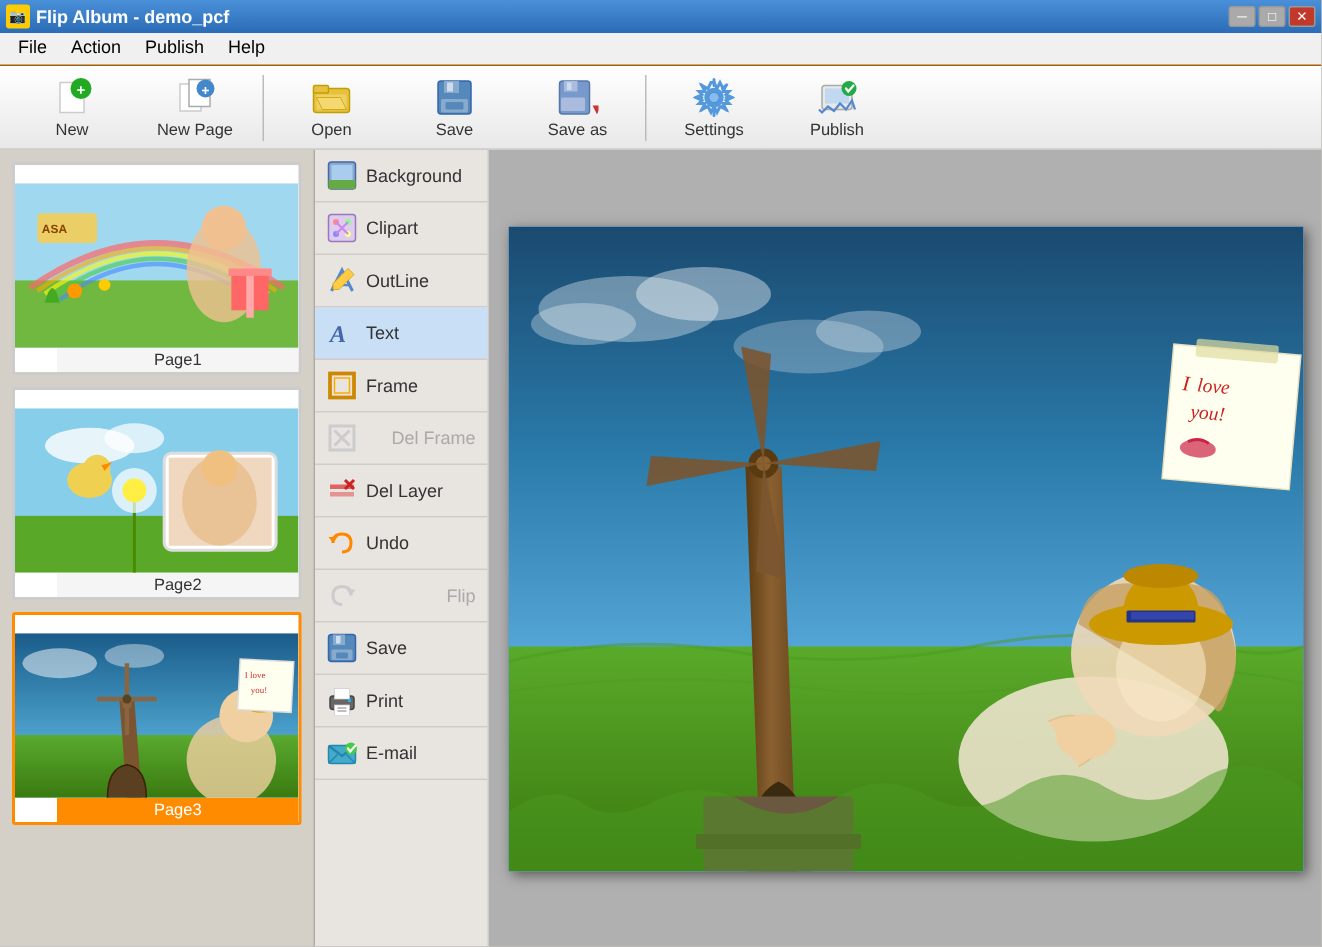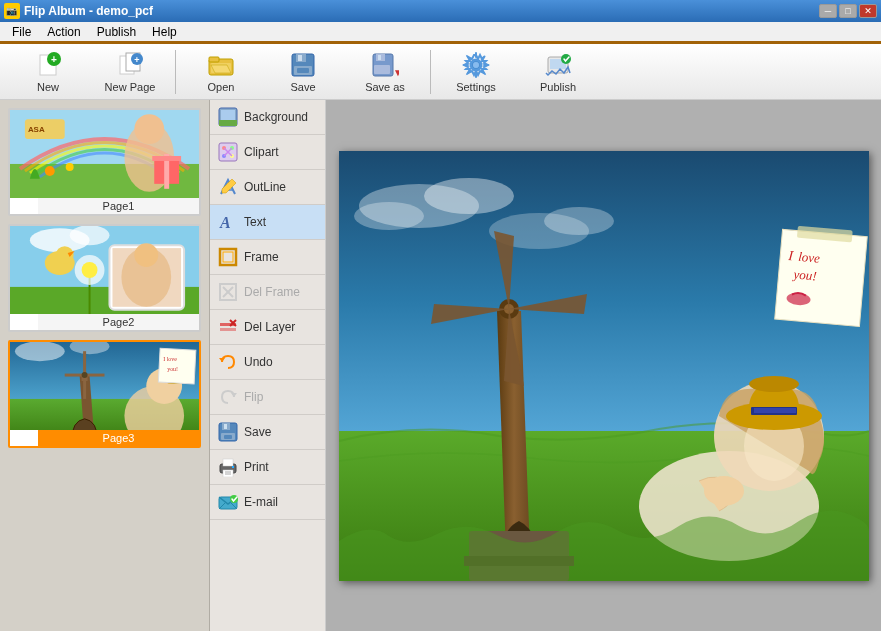--- a/index.html
+++ b/index.html
@@ -20,24 +20,24 @@
     .title-bar-icon { width: 16px; height: 16px; background: #ffcc00; border-radius: 2px; display: flex; align-items: center; justify-content: center; font-size: 9px; color: #333; }
     .title-bar-buttons { display: flex; gap: 2px; }
     .title-btn { width: 18px; height: 14px; background: #c0392b; border: 1px solid #999; border-radius: 2px; display: flex; align-items: center; justify-content: center; font-size: 9px; color: white; cursor: pointer; }
     .title-btn.min { background: #aaa; }
     .title-btn.max { background: #aaa; }
     .title-btn.close { background: #c0392b; }
 
     
     .menu-bar {
       background: #f0f0f0;
-      border-bottom: 3px solid #a16207;
+      border-bottom: 1px solid #a16207;
       height: 22px;
       display: flex;
-      align-items: flex-end;
+      align-items: flex-start;
       padding: 0 4px;
     }
     .menu-item {
       padding: 2px 8px;
       cursor: pointer;
       font-size: 12px;
       color: #000;
     }
 
     
@@ -86,23 +86,23 @@
     .page-thumb {
       border: 2px solid #ccc;
       border-radius: 2px;
       cursor: pointer;
       background: white;
       overflow: hidden;
     }
     .page-thumb.active { border-color: #ff8c00; }
     .page-thumb-img {
       width: 100%;
-      height: 88px;
-      display: flex;
-      align-items: center;
+      height: 122px;
+      display: flex;
+      align-items: flex-end;
       justify-content: center;
       overflow: hidden;
       position: relative;
     }
     .page-thumb-label {
       text-align: center;
       padding: 2px 4px;
       font-size: 11px;
       color: #333;
       background: #f5f5f5;
@@ -126,21 +126,21 @@
       display: flex;
       align-items: center;
       gap: 6px;
       padding: 7px 8px;
       cursor: pointer;
       font-size: 12px;
       color: #333;
       border-bottom: 1px solid #d0ccc8;
     }
     .tool-btn.active { background: #c8dff5; }
-    .tool-btn.disabled { color: #aaa; cursor: default; }
+    .tool-btn.disabled { color: #aaa; cursor: default; justify-content: space-between; }
     .tool-icon { width: 20px; height: 20px; display: flex; align-items: center; justify-content: center; flex-shrink: 0; }
 
     
     .canvas-area {
       flex: 1;
       background: #b0b0b0;
       display: flex;
       align-items: center;
       justify-content: center;
       overflow: hidden;

